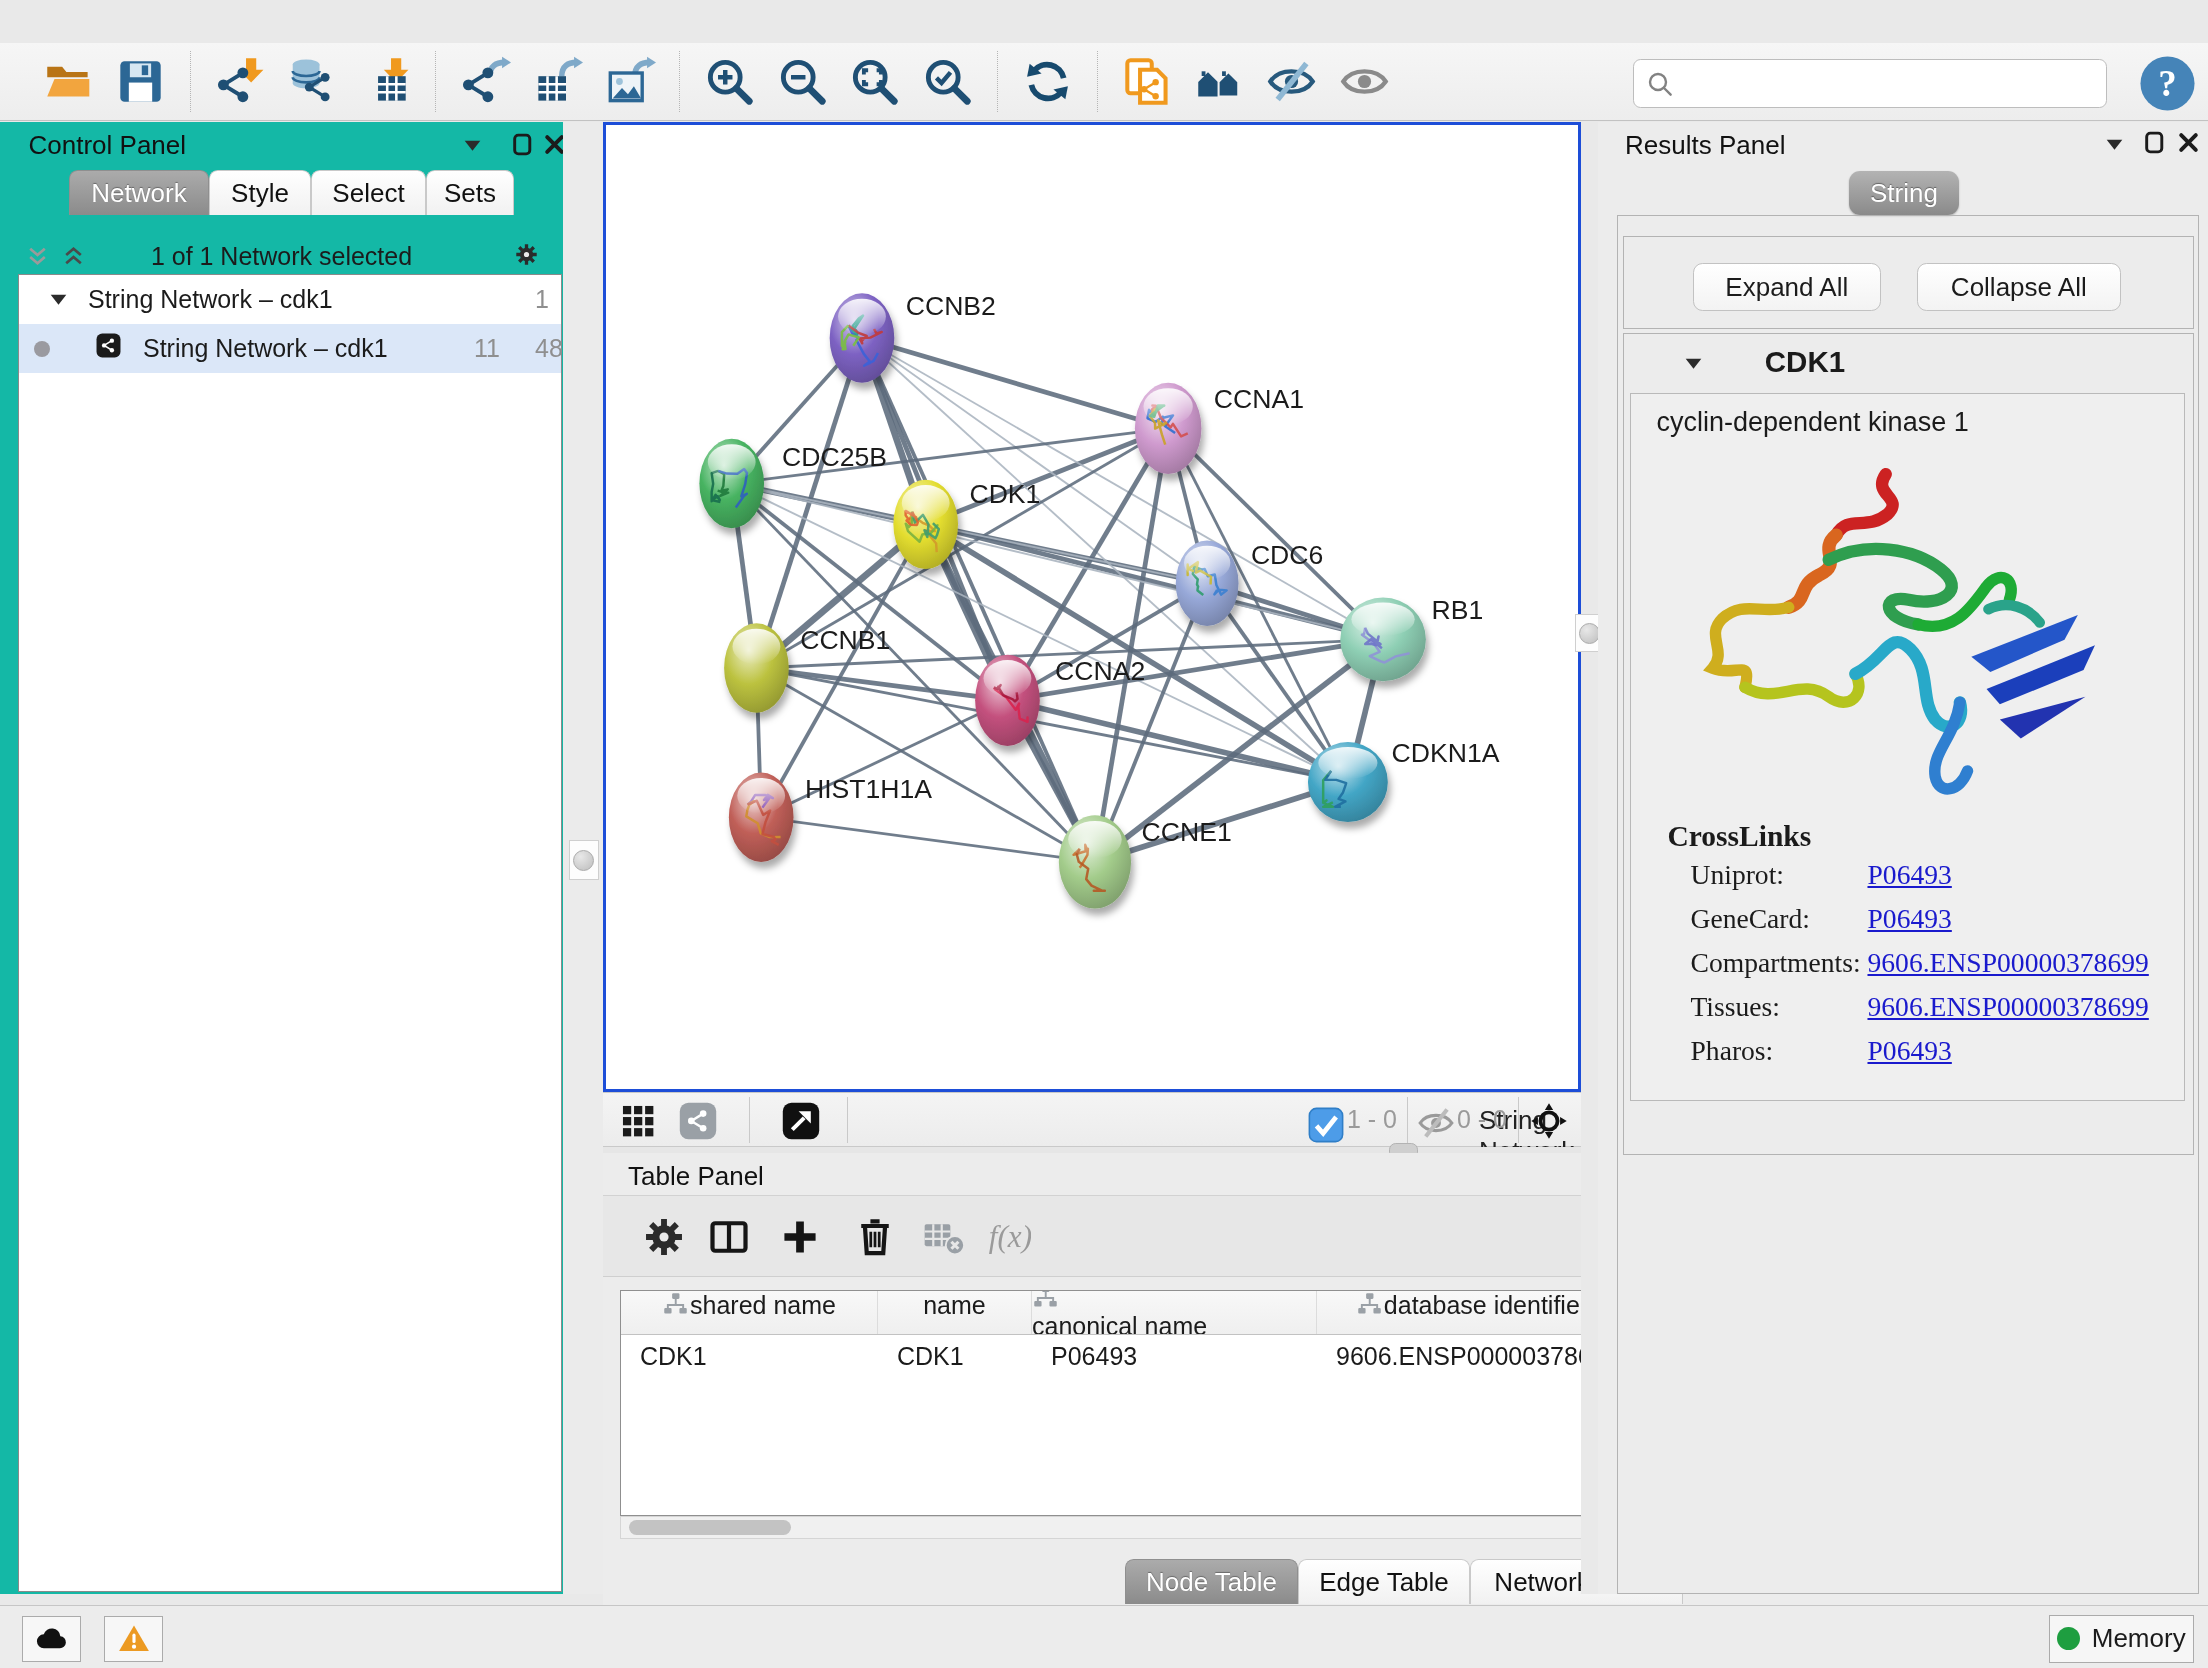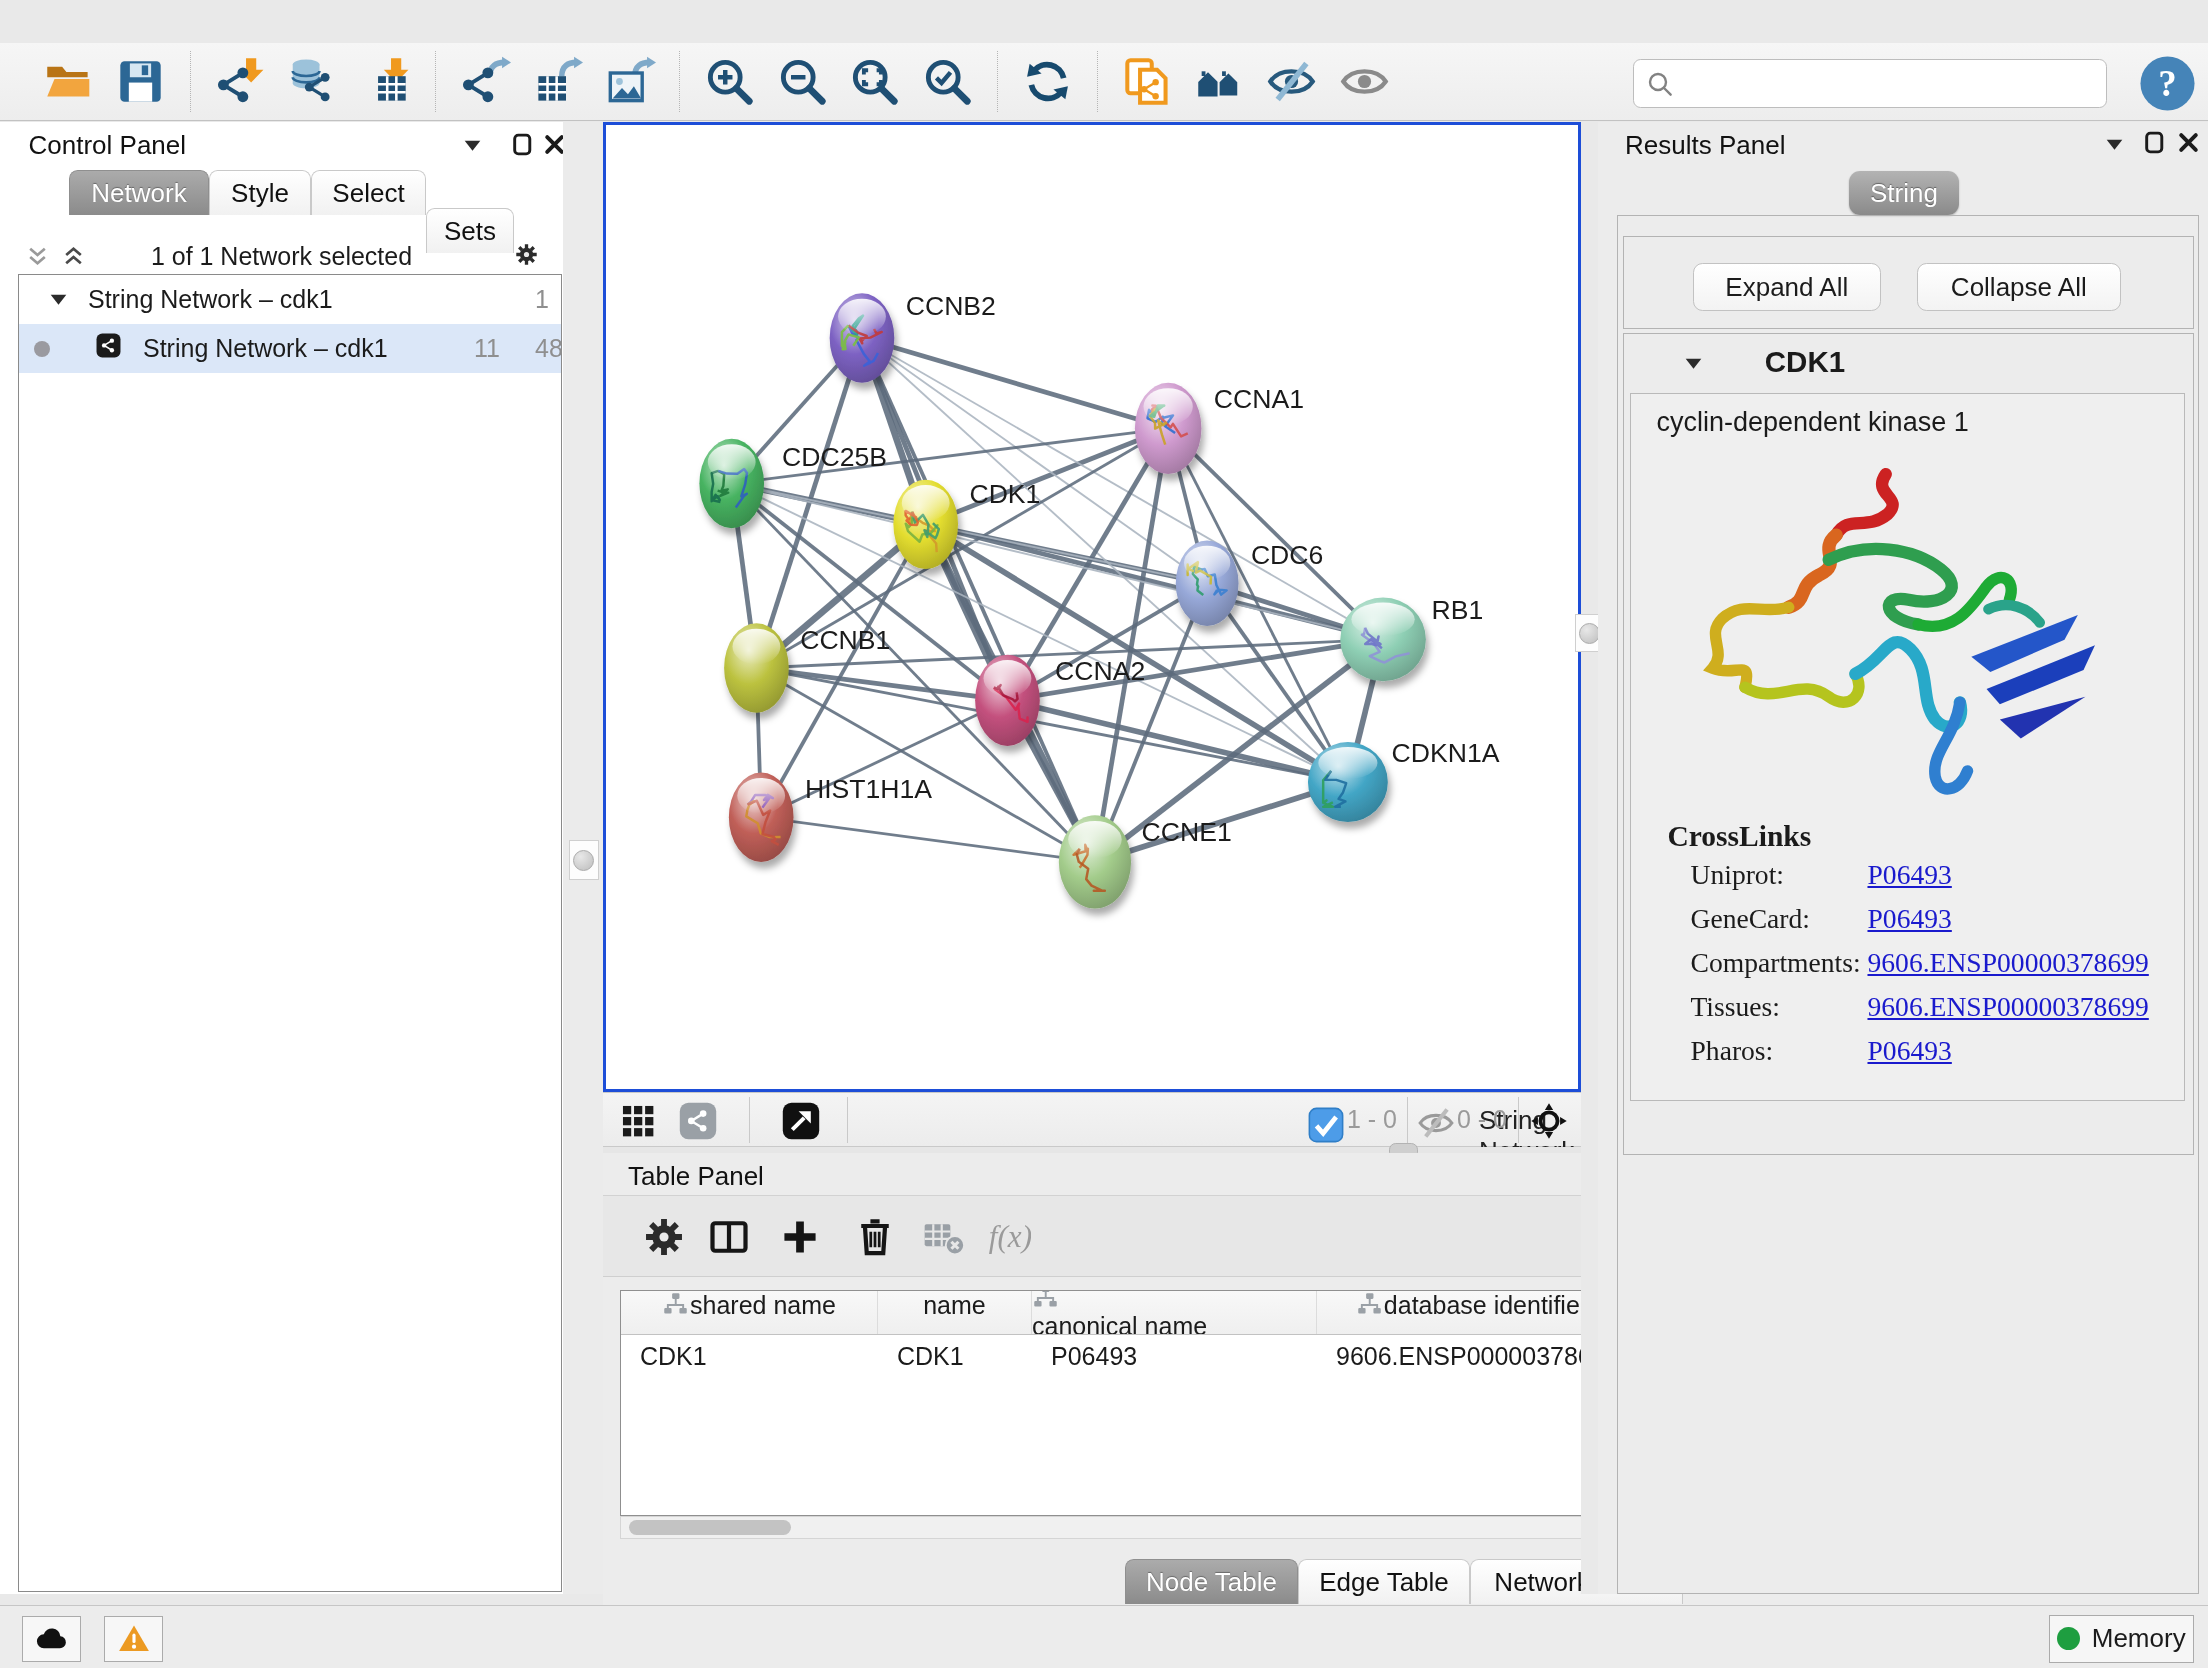--- a/index.html
+++ b/index.html
@@ -17,21 +17,21 @@
   .tb-sep{width:0;height:61px;border-left:1.9px dotted #b5b5b5;margin:0 13.3px;}
   #search-box{position:absolute;left:1633px;top:16px;width:474px;height:49px;background:#fff;border:1px solid #bdbdbd;border-radius:7.6px;display:flex;align-items:center;padding-left:9.5px;box-sizing:border-box;}
   #search-box svg{width:32px;height:32px;}
   #search-input{border:none;outline:none;font-size:25px;flex:1;background:transparent;font-family:"Liberation Sans",sans-serif;}
   #help-btn{position:absolute;left:2138px;top:10.5px;width:59px;height:59px;}
   
   .panel-title{font-size:26px;color:#111;}
   .ph-icon{width:28.5px;height:28.5px;display:inline-flex;align-items:center;justify-content:center;}
   .ph-icon svg{width:25px;height:25px;}
   
-  #control-panel{left:0;top:122px;width:563px;height:1472px;background:#ffffff;border-right:1px solid #b9b9b9;}
+  #control-panel{left:0;top:122px;width:563px;height:1472px;background:#14b8a6;border-right:1px solid #b9b9b9;}
   #cp-header{position:absolute;left:0;top:0;width:100%;height:46px;}
   #cp-title{position:absolute;left:28.5px;top:7.6px;}
   .tabs-row{position:absolute;display:flex;}
   .tab{height:45px;display:flex;align-items:center;justify-content:center;font-size:26px;border:1px solid #c9c9c9;border-bottom:none;border-radius:8.6px 8.6px 0 0;background:linear-gradient(#ffffff,#f1f1f1);color:#111;box-sizing:border-box;}
   .tab.sel{background:linear-gradient(#ababab,#8b8b8b);color:#fff;text-shadow:0 -1px 1px rgba(0,0,0,.35);border-color:#8f8f8f;}
   #cp-status{position:absolute;left:0;top:116px;width:100%;height:38px;}
   #cp-status-text{position:absolute;left:0;top:3.8px;width:100%;text-align:center;font-size:25px;}
   #cp-tree{position:absolute;left:18px;top:152px;width:544px;height:1318px;background:#fff;border:1.9px solid #8a8a8a;box-sizing:border-box;}
   .tree-row{position:relative;width:100%;height:49px;display:flex;align-items:center;font-size:25px;}
   .tree-row .cnt{position:absolute;color:#8f8f8f;}
@@ -310,21 +310,21 @@
       <span class="ph-icon abs" style="left: 542px; top: 9.5px; display: inline-block;">
           <svg viewBox="0 0 24 24" xmlns="http://www.w3.org/2000/svg" width="100%" height="100%">
             <path d="M5 5l14 14M19 5L5 19" stroke="#1b1b1b" stroke-width="3.8" stroke-linecap="round"></path>
           </svg>
         </span>
     </div>
     <div class="tabs-row" style="left:69px;top:48px" id="cp-tabs">
         <div class="tab sel" style="width: 140px;">Network</div>
         <div class="tab" style="width: 102px;">Style</div>
         <div class="tab" style="width: 115px;">Select</div>
-        <div class="tab" style="width: 88px; margin-top: 38px;">Sets</div>
+        <div class="tab" style="width: 88px;">Sets</div>
       </div>
     <div id="cp-status">
       <span class="ph-icon abs" style="left: 25px; top: 5.7px; display: inline-block;">
           <svg viewBox="0 0 24 24" xmlns="http://www.w3.org/2000/svg" width="100%" height="100%">
             <path d="M5 4.5l7 6 7-6M5 12.5l7 6 7-6" stroke="#9a9a9a" stroke-width="2.6" fill="none"></path>
           </svg>
         </span>
       <span class="ph-icon abs" style="left: 61px; top: 5.7px; display: inline-block;">
           <svg viewBox="0 0 24 24" xmlns="http://www.w3.org/2000/svg" width="100%" height="100%">
             <path d="M5 10.5l7-6 7 6M5 18.5l7-6 7 6" stroke="#4a4a4a" stroke-width="2.6" fill="none"></path>

